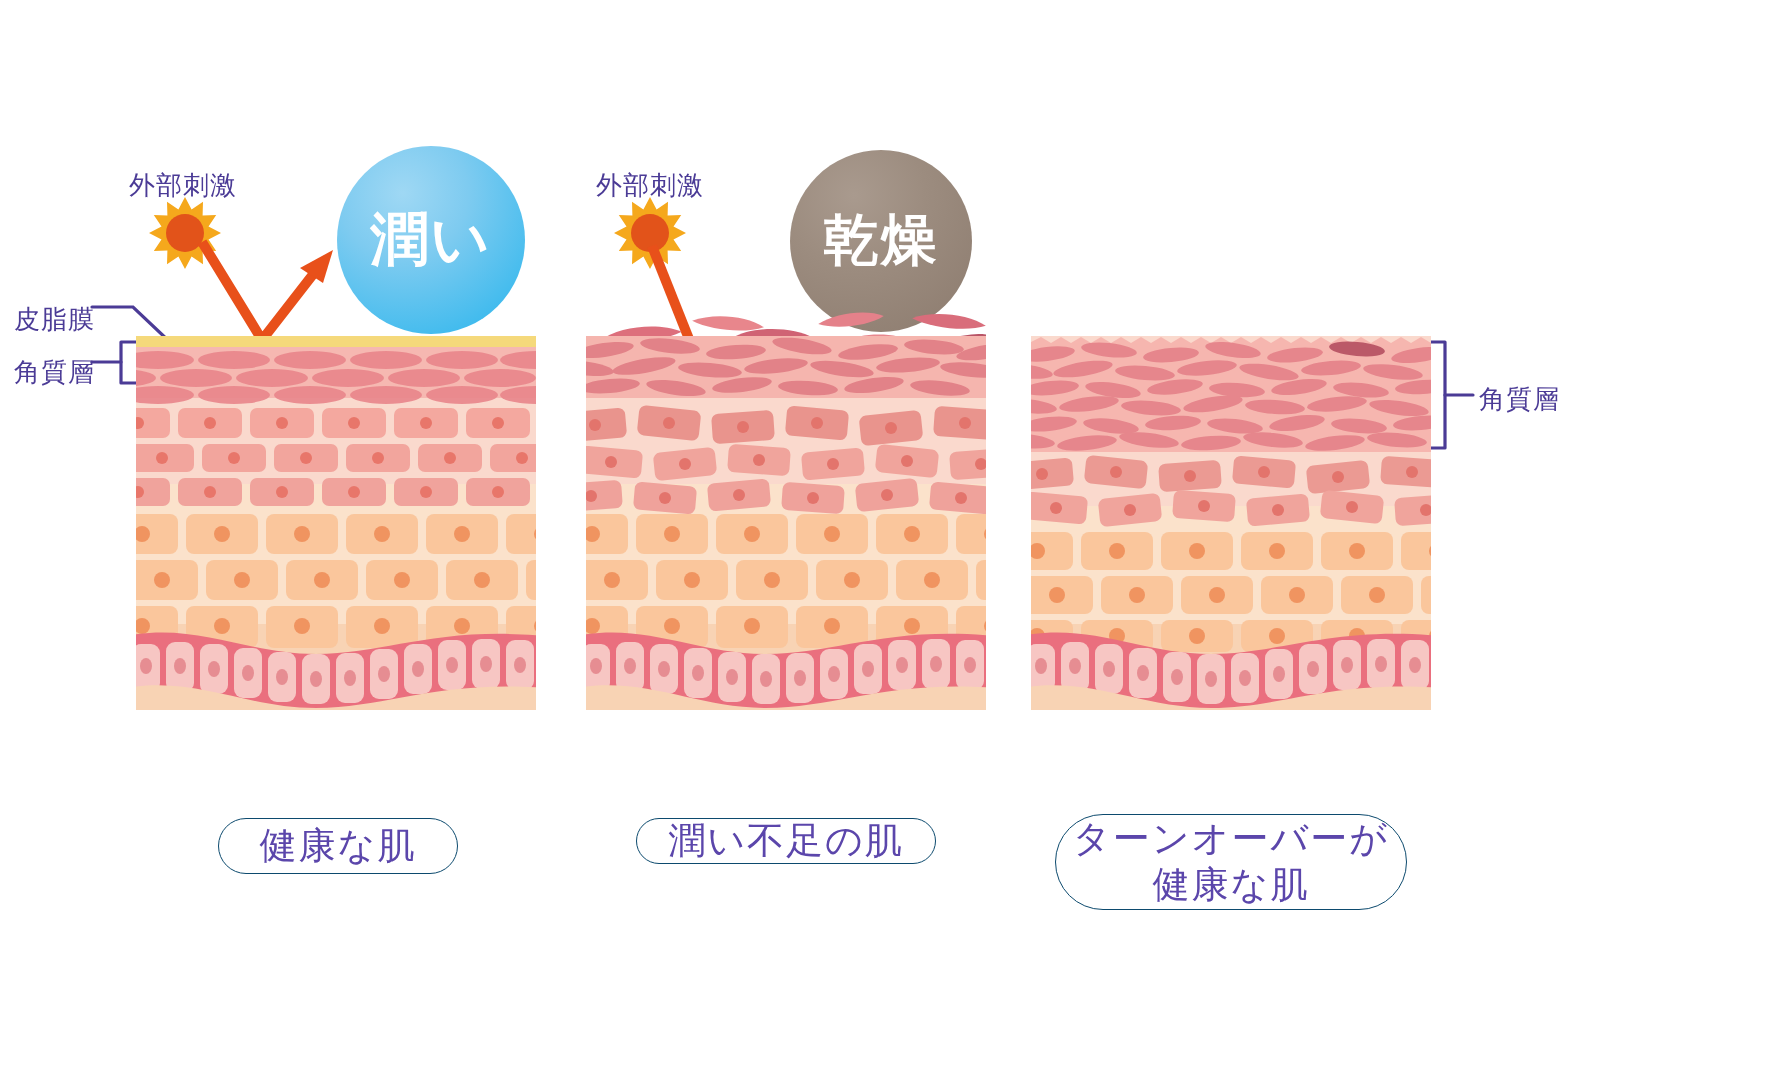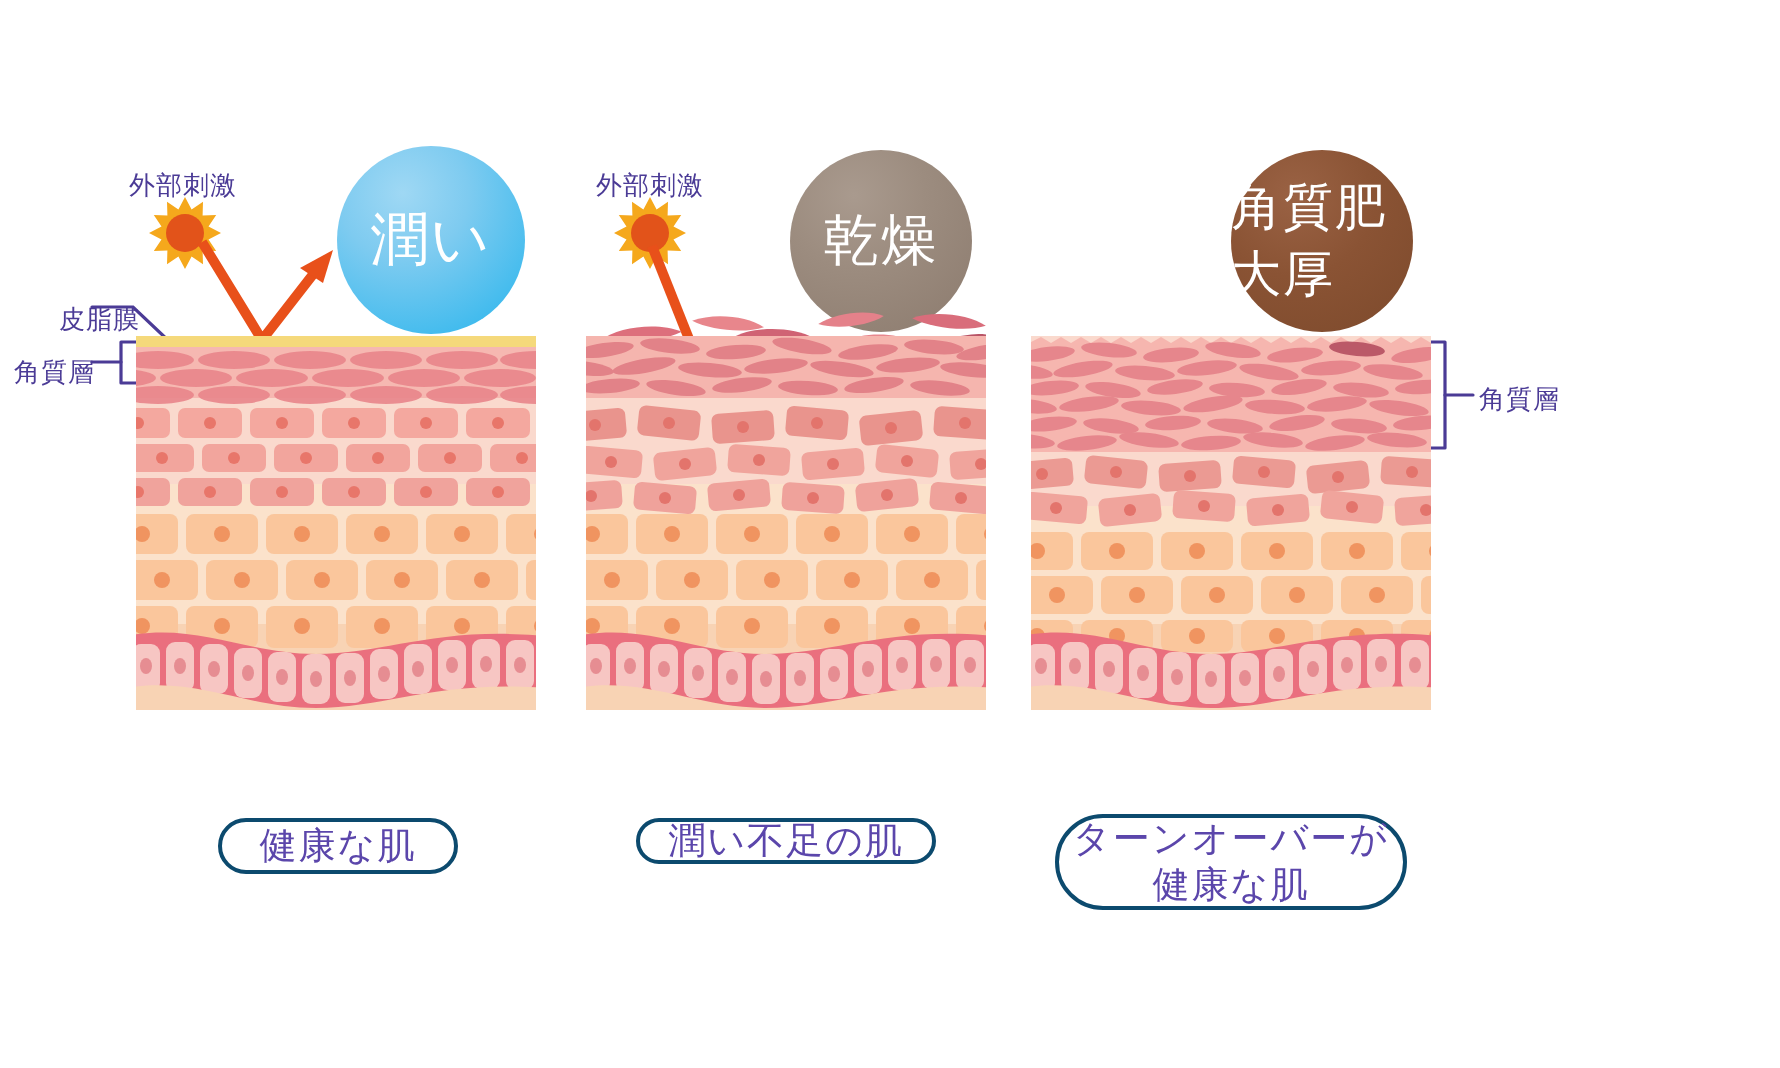--- a/index.html
+++ b/index.html
@@ -12,21 +12,21 @@
   }
   .stage{position:absolute;left:0;top:0;width:1780px;height:1068px;}
   .panel{position:absolute;top:0;width:400px;height:1068px;}
   svg{display:block;}
   .abs{position:absolute;}
 
   
   .badge{
     position:absolute;border-radius:50%;
     display:flex;align-items:center;justify-content:center;
-    color:#ffffff;font-weight:400;letter-spacing:2px;
+    color:#ffffff;font-weight:700;letter-spacing:2px;
   }
   .badge-moist{
     width:188px;height:188px;
     background:radial-gradient(circle at 35% 25%, #9fd8f4 0%, #7ecbf0 35%, #48bdee 75%, #25b3ec 100%);
     font-size:58px;
   }
   .badge-dry{
     width:182px;height:182px;
     background:radial-gradient(circle at 35% 25%, #a99a8e 0%, #9c8c7f 40%, #8c7b6e 100%);
     font-size:56px;
@@ -41,21 +41,21 @@
     font-weight:500;letter-spacing:1px;font-family:Liberation Mono, monospace;
   }
   .lbl-side{
     position:absolute;font-size:26px;color:#4b3b96;white-space:nowrap;
     font-weight:500;letter-spacing:1px;
   }
 
   
   .pill{
     position:absolute;
-    border:4px solid #0c4a6e;
+    border:1px solid #0c4a6e;
     border-radius:48px;
     color:#5b46ab;
     font-size:37px;
     font-weight:500;
     letter-spacing:2px;
     display:flex;align-items:center;justify-content:center;
     text-align:center;
     line-height:1.25;
     background:#ffffff;
     box-sizing:border-box;
@@ -67,21 +67,21 @@
 <div class="stage">
 
   <div class="panel" style="left:0;">
 
     <div class="badge badge-moist" style="left:337px;top:146px;">
       <span>潤い</span>
     </div>
 
     <div class="lbl-stim" style="left:129px;top:168px;">外部刺激</div>
 
-    <div class="lbl-side" style="left:14px;top:302px;margin-left:45px;">皮脂膜</div>
+    <div class="lbl-side" style="left:14px;top:302px;">皮脂膜</div>
     <div class="lbl-side" style="left:14px;top:355px;">角質層</div>
 
     <svg class="abs" style="left:0;top:280px;" width="200" height="140">
 
       <path d="M92,27 L133,27 L172,64" stroke="#4b3b96" stroke-width="3.2" fill="none" stroke-linecap="round"></path>
 
       <path d="M92,82 L121,82" stroke="#4b3b96" stroke-width="3.2" fill="none" stroke-linecap="round"></path>
 
       <path d="M136,62 L121,62 L121,103 L136,103" stroke="#4b3b96" stroke-width="3.2" fill="none" stroke-linejoin="round"></path>
     </svg>
@@ -545,23 +545,20 @@
       </g>
     </svg>
 
     <div class="pill" style="left:186px;top:818px;width:300px;height:46px;">
       <span>潤い不足の肌</span>
     </div>
   </div>
 
   <div class="panel" style="left:895px;">
 
-    <div class="badge badge-thick" style="left:336px;top:150px;">
-      <span>角質肥大厚</span>
-    </div>
 
     <svg class="abs" style="left:526px;top:336px;" width="60" height="140">
       <path d="M8,6 L24,6 L24,112 L8,112" stroke="#4b3b96" stroke-width="3.2" fill="none" stroke-linejoin="round"></path>
       <path d="M24,59 L52,59" stroke="#4b3b96" stroke-width="3.2" fill="none" stroke-linecap="round"></path>
     </svg>
     <div class="lbl-side" style="left:584px;top:382px;">角質層</div>
 
     <svg class="abs" style="left:136px;top:336px;" width="400" height="374">
       <defs>
           <clipPath id="clipC">

